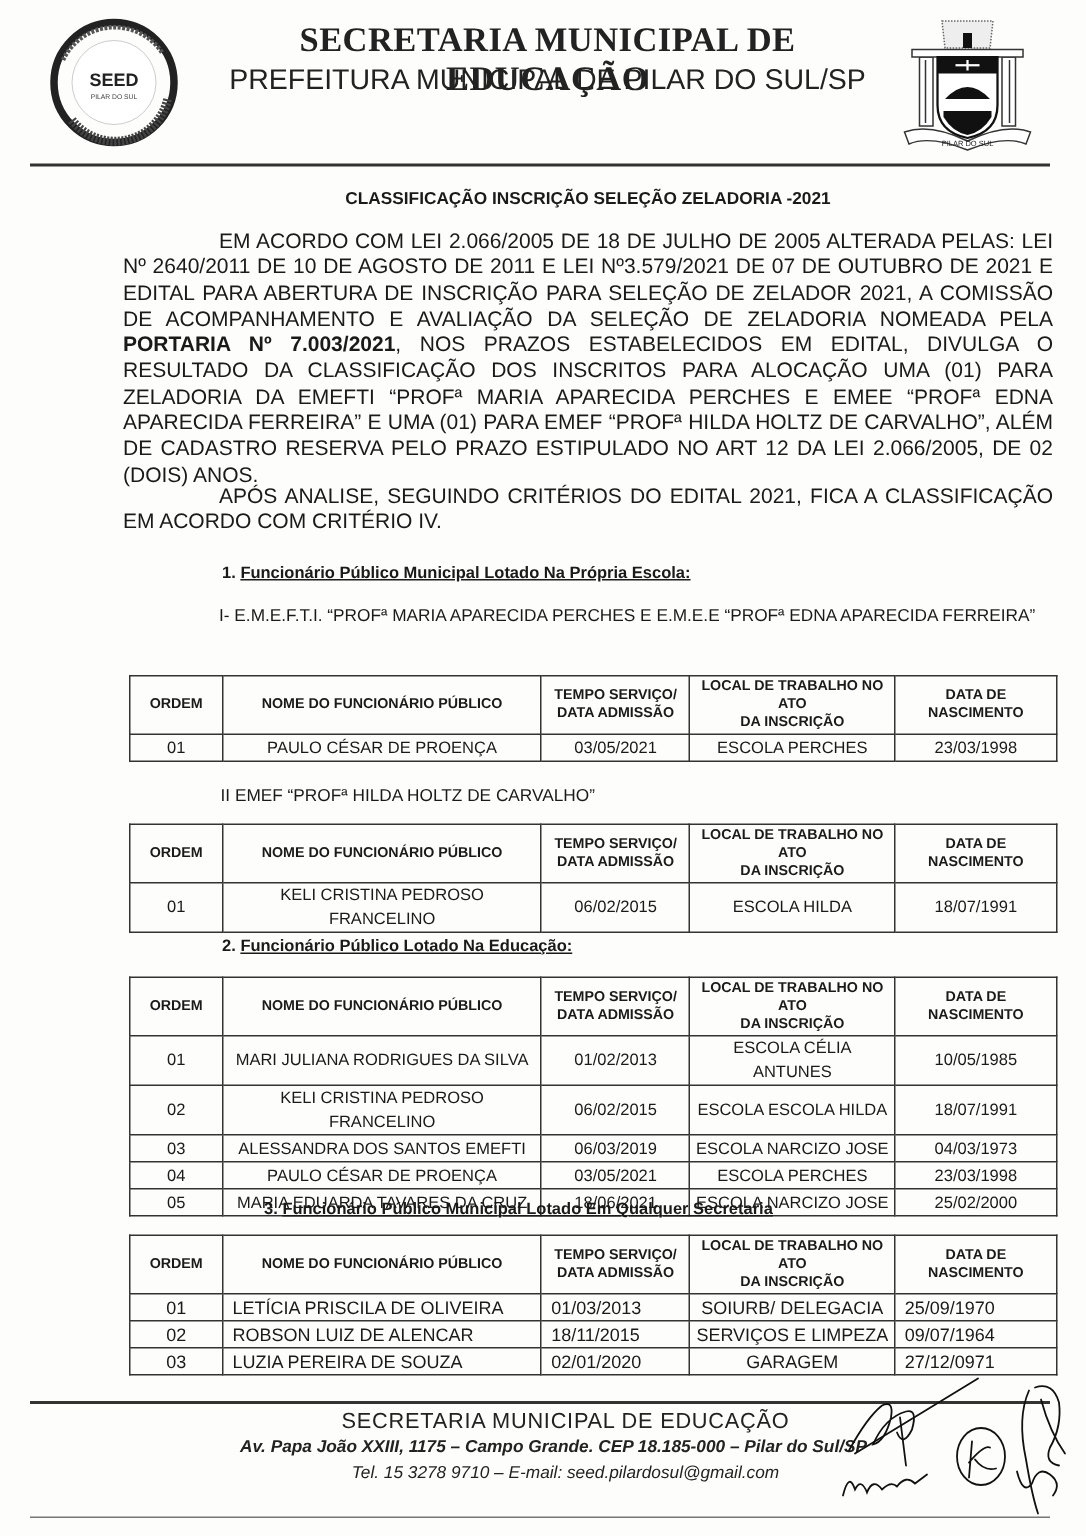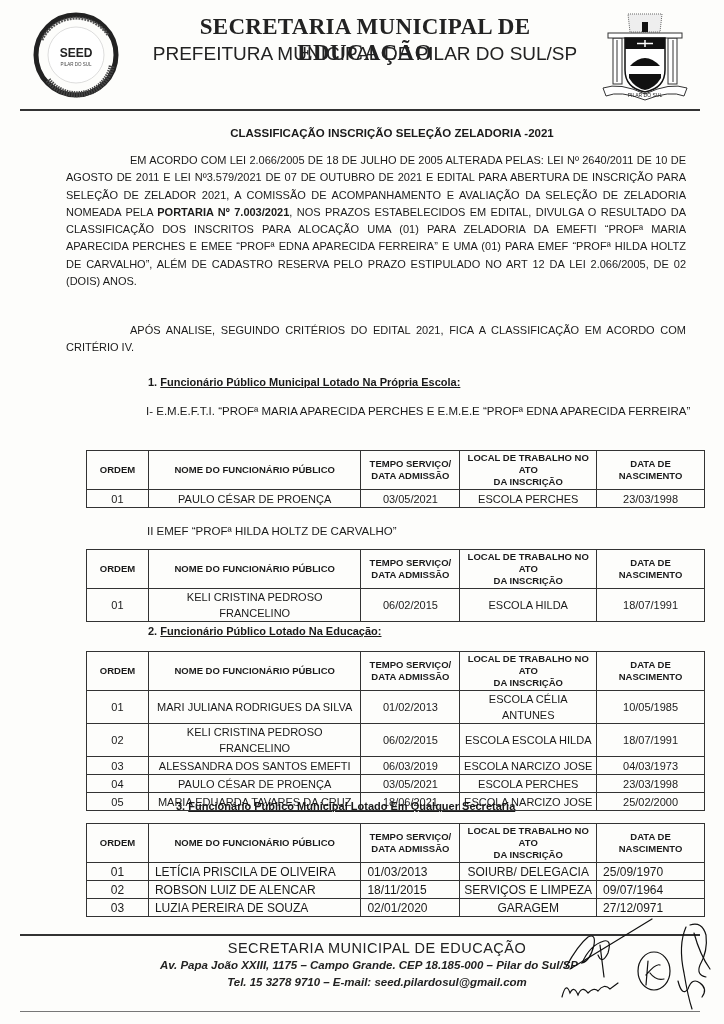--- a/index.html
+++ b/index.html
@@ -12,21 +12,21 @@
   .seed-logo { left: 28px; top: 10px; width: 100px; height: 90px; }
   .crest { left: 600px; top: 2px; width: 90px; height: 100px; }
   .hdr-title { left: 140px; top: 14px; width: 450px; text-align: center;
     font-family: "Liberation Serif", serif; font-size: 23px; font-weight: bold; letter-spacing: 0.3px; color: #222; }
   .hdr-sub { left: 140px; top: 43px; width: 450px; text-align: center;
     font-size: 19px; color: #222; }
   .rule-top { left: 20px; top: 109px; width: 680px; height: 2px; background: #333; }
 
   .doc-title { left: 0; top: 127px; width: 724px; text-align: center; font-size: 11.5px; font-weight: bold; padding-left: 60px; }
 
-  .para { left: 66px; width: 620px; font-size: 11px; line-height: 17.3px; text-align: justify; text-align-last: left; }
+  .para { left: 82px; width: 620px; font-size: 14px; line-height: 17.3px; text-align: justify; text-align-last: left; }
   .para .indent { display: inline-block; width: 64px; }
   .p1 { top: 152px; }
   .p2 { top: 322px; }
 
   .section-h { left: 148px; font-size: 11px; font-weight: bold; }
   .section-h u { text-decoration: underline; }
   .s1 { top: 376px; }
   .s2 { top: 625px; }
   .s3 { top: 800px; margin-left: 28px; }
 
@@ -46,21 +46,21 @@
   table.grid.left td.name, table.grid.left td.date { text-align: left; padding-left: 6px; }
   table.grid.left td { font-size: 12px; }
   .t1 { top: 450px; }
   .t2 { top: 549px; }
   .t3 { top: 651px; }
   .t4 { top: 823px; }
 
   .rule-bottom { left: 20px; top: 934px; width: 680px; height: 2px; background: #333; }
   .foot-title { left: 0; top: 940px; width: 724px; text-align: center; padding-left: 30px; font-size: 14.5px; letter-spacing: 0.5px; color: #222; }
   .foot-addr { left: 0; top: 959px; width: 724px; text-align: center; padding-left: 14px; font-size: 11.5px; font-style: italic; font-weight: bold; color: #222; }
-  .foot-tel { left: 0; top: 976px; width: 724px; text-align: center; padding-left: 30px; font-size: 11.5px; font-style: italic; font-weight: bold; color: #222; }
+  .foot-tel { left: 0; top: 976px; width: 724px; text-align: center; padding-left: 30px; font-size: 11.5px; font-style: italic; font-weight: normal; color: #222; }
   .rule-bottom2 { left: 20px; top: 1011px; width: 680px; height: 1px; background: #777; }
   .signatures { left: 560px; top: 905px; width: 164px; height: 110px; }
 </style>
 </head>
 <body>
 
 <div class="abs seed-logo">
   <svg width="100" height="90" viewBox="0 0 100 90">
     <circle cx="48" cy="45" r="40" fill="none" stroke="#222" stroke-width="5"></circle>
     <path d="M14 30 A38 38 0 0 1 80 25" fill="none" stroke="#555" stroke-width="3" stroke-dasharray="2 1"></path>

